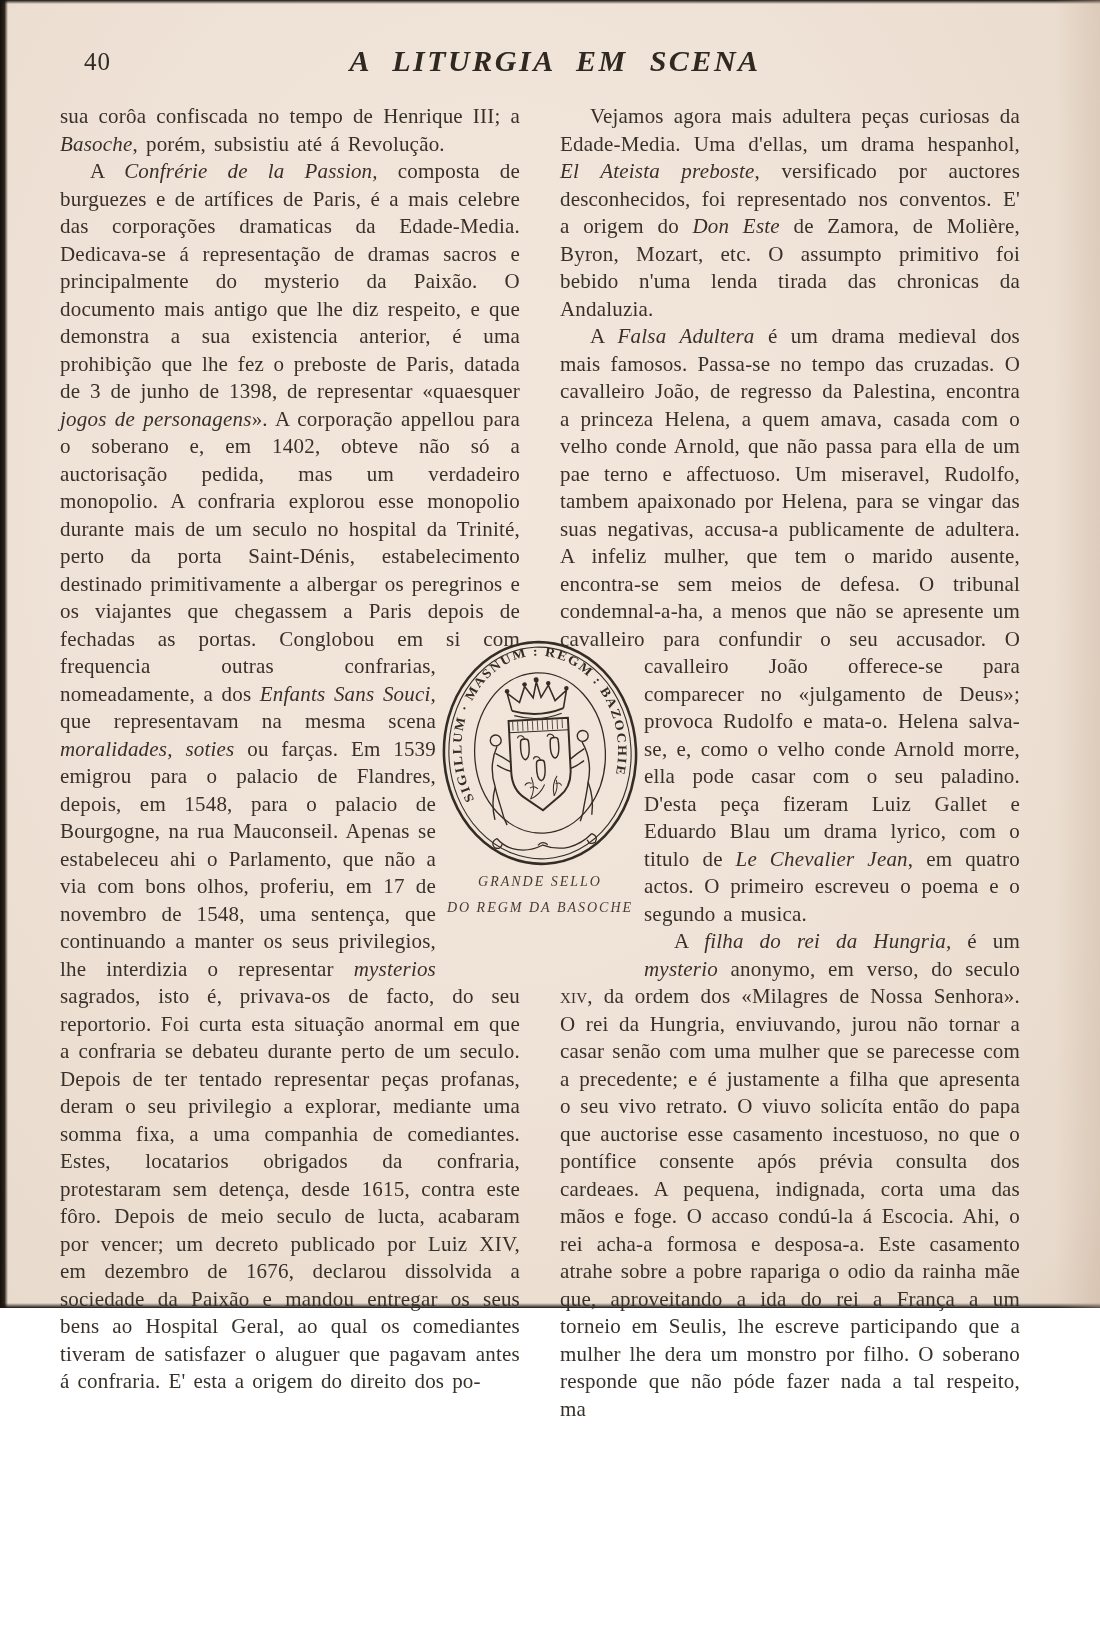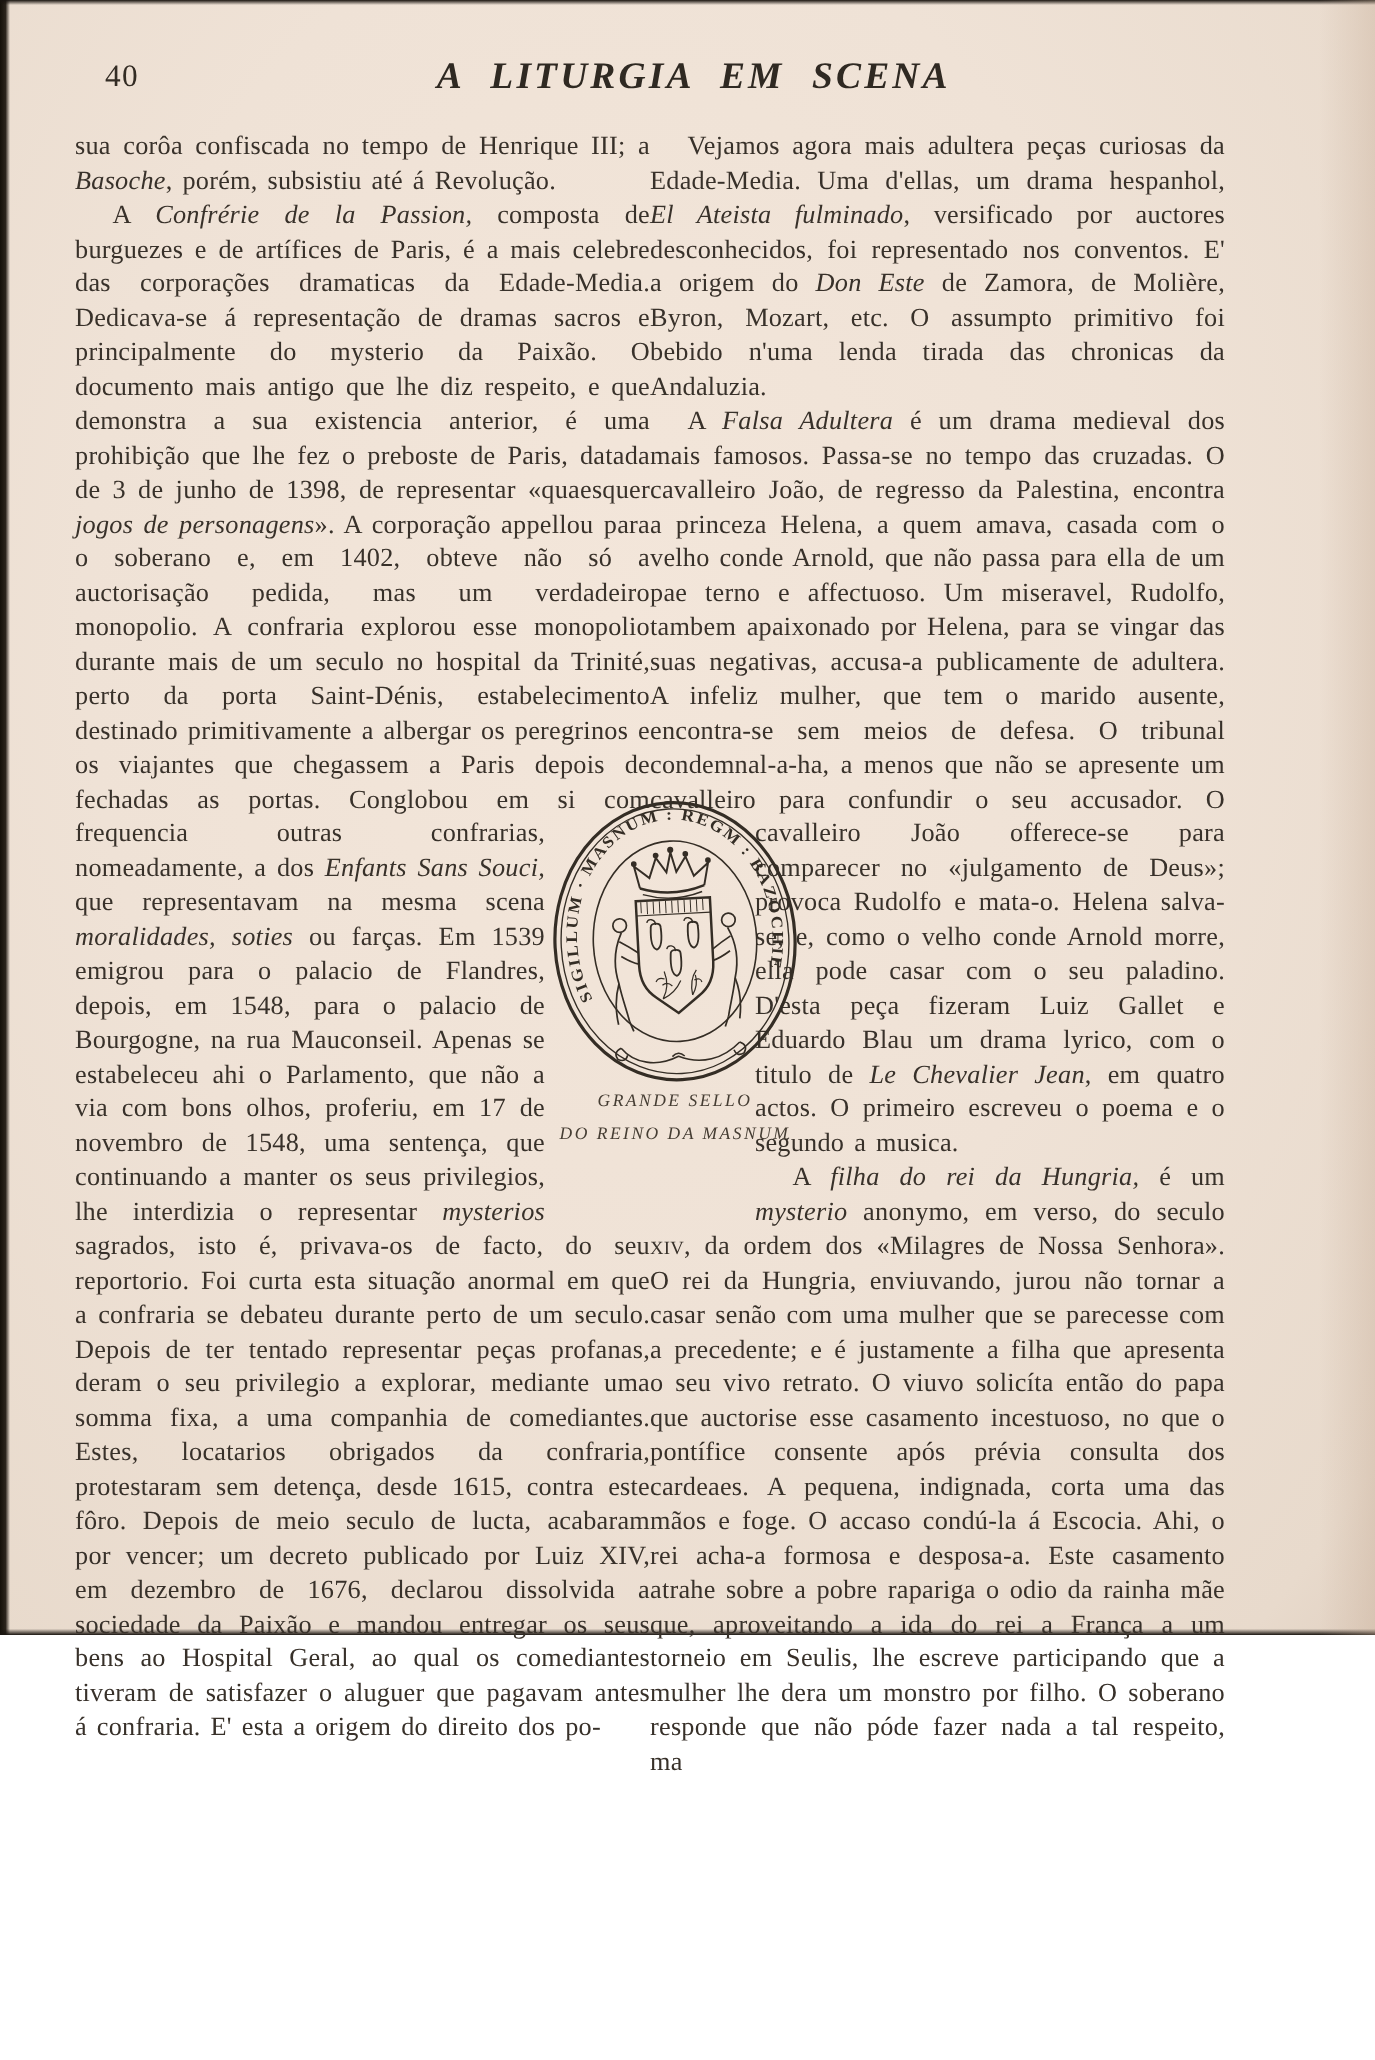--- a/index.html
+++ b/index.html
@@ -15,21 +15,21 @@
     background:linear-gradient(180deg,#1a1510 0%,rgba(26,21,16,0) 100%);}
   .edge-bottom{position:absolute;left:0;bottom:0;width:100%;height:5px;
     background:linear-gradient(0deg,#1a1510 0%,rgba(26,21,16,0) 100%);}
   .edge-right-shade{position:absolute;right:0;top:0;width:45px;height:100%;
     background:linear-gradient(270deg,rgba(196,170,148,.35) 0%,rgba(196,170,148,0) 100%);}
 
   .pagenum{position:absolute;left:84px;top:48px;font-size:25px;letter-spacing:1px;color:#332c24;}
   .header-title{position:absolute;left:0;top:44px;width:1030px;margin:0;text-align:center;
     font-style:italic;font-weight:600;font-size:30px;letter-spacing:2.5px;word-spacing:12px;color:#2f2922;padding-left:40px;}
 
-  .columns{position:absolute;left:60px;top:103px;width:960px;display:flex;}
+  .columns{position:absolute;left:60px;top:103px;width:960px;display:flex;gap:40px;}
   .col{width:460px;font-size:21px;line-height:27.5px;text-align:justify;
     letter-spacing:.2px;word-spacing:2.5px;}
   .col p{margin:0;text-indent:30px;}
   .col p.cont{text-indent:0;}
   .push-r{float:right;width:0;height:550px;}
   .cut-r{float:right;clear:right;width:84px;height:330px;}
   .push-l{float:left;width:0;height:550px;}
   .cut-l{float:left;clear:left;width:84px;height:330px;}
   em{font-style:italic;}
 
@@ -53,21 +53,21 @@
   <main class="columns">
     <div class="col">
       <div class="push-r"></div>
       <div class="cut-r"></div>
       <p class="cont"><span>sua corôa confiscada no tempo de Henrique III; a </span><em>Basoche</em><span>, porém, subsistiu até á Revolução.</span></p>
       <p><span>A </span><em>Confrérie de la Passion,</em><span> composta de burguezes e de artífices de Paris, é a mais celebre das corporações dramaticas da Edade-Media. Dedicava-se á representação de dramas sacros e principalmente do mysterio da Paixão. O documento mais antigo que lhe diz respeito, e que demonstra a sua existencia anterior, é uma prohibição que lhe fez o preboste de Paris, datada de 3 de junho de 1398, de representar «quaesquer </span><em>jogos de personagens</em><span>». A corporação appellou para o soberano e, em 1402, obteve não só a auctorisação pedida, mas um verdadeiro monopolio. A confraria explorou esse monopolio durante mais de um seculo no hospital da Trinité, perto da porta Saint-Dénis, estabelecimento destinado primitivamente a albergar os peregrinos e os viajantes que chegassem a Paris depois de fechadas as portas. Conglobou em si com frequencia outras confrarias, nomeadamente, a dos </span><em>Enfants Sans Souci,</em><span> que representavam na mesma scena </span><em>moralidades, soties</em><span> ou farças. Em 1539 emigrou para o palacio de Flandres, depois, em 1548, para o palacio de Bourgogne, na rua Mauconseil. Apenas se estabeleceu ahi o Parlamento, que não a via com bons olhos, proferiu, em 17 de novembro de 1548, uma sentença, que continuando a manter os seus privilegios, lhe interdizia o representar </span><em>mysterios</em><span> sagrados, isto é, privava-os de facto, do seu reportorio. Foi curta esta situação anormal em que a confraria se debateu durante perto de um seculo. Depois de ter tentado representar peças profanas, deram o seu privilegio a explorar, mediante uma somma fixa, a uma companhia de comediantes. Estes, locatarios obrigados da confraria, protestaram sem detença, desde 1615, contra este fôro. Depois de meio seculo de lucta, acabaram por vencer; um decreto publicado por Luiz XIV, em dezembro de 1676, declarou dissolvida a sociedade da Paixão e mandou entregar os seus bens ao Hospital Geral, ao qual os comediantes tiveram de satisfazer o aluguer que pagavam antes á confraria. E' esta a origem do direito dos po-</span></p>
     </div>
     <div class="col">
       <div class="push-l"></div>
       <div class="cut-l"></div>
-      <p><span>Vejamos agora mais adultera peças curiosas da Edade-Media. Uma d'ellas, um drama hespanhol, </span><em>El Ateista fulminado</em><span>, versificado por auctores desconhecidos, foi representado nos conventos. E' a origem do </span><em>Don Este</em><span> de Zamora, de Molière, Byron, Mozart, etc. O assumpto primitivo foi bebido n'uma lenda tirada das chronicas da Andaluzia.</span></p>
+      <p><span>Vejamos agora mais adultera peças curiosas da Edade-Media. Uma d'ellas, um drama hespanhol, </span><em>El Ateista preboste</em><span>, versificado por auctores desconhecidos, foi representado nos conventos. E' a origem do </span><em>Don Este</em><span> de Zamora, de Molière, Byron, Mozart, etc. O assumpto primitivo foi bebido n'uma lenda tirada das chronicas da Andaluzia.</span></p>
       <p><span>A </span><em>Falsa Adultera</em><span> é um drama medieval dos mais famosos. Passa-se no tempo das cruzadas. O cavalleiro João, de regresso da Palestina, encontra a princeza Helena, a quem amava, casada com o velho conde Arnold, que não passa para ella de um pae terno e affectuoso. Um miseravel, Rudolfo, tambem apaixonado por Helena, para se vingar das suas negativas, accusa-a publicamente de adultera. A infeliz mulher, que tem o marido ausente, encontra-se sem meios de defesa. O tribunal condemnal-a-ha, a menos que não se apresente um cavalleiro para confundir o seu accusador. O cavalleiro João offerece-se para comparecer no «julgamento de Deus»; provoca Rudolfo e mata-o. Helena salva-se, e, como o velho conde Arnold morre, ella pode casar com o seu paladino. D'esta peça fizeram Luiz Gallet e Eduardo Blau um drama lyrico, com o titulo de </span><em>Le Chevalier Jean</em><span>, em quatro actos. O primeiro escreveu o poema e o segundo a musica.</span></p>
       <p><span>A </span><em>filha do rei da Hungria,</em><span> é um </span><em>mysterio</em><span> anonymo, em verso, do seculo </span><span style="font-variant: small-caps;">xiv</span><span>, da ordem dos «Milagres de Nossa Senhora». O rei da Hungria, enviuvando, jurou não tornar a casar senão com uma mulher que se parecesse com a precedente; e é justamente a filha que apresenta o seu vivo retrato. O viuvo solicíta então do papa que auctorise esse casamento incestuoso, no que o pontífice consente após prévia consulta dos cardeaes. A pequena, indignada, corta uma das mãos e foge. O accaso condú-la á Escocia. Ahi, o rei acha-a formosa e desposa-a. Este casamento atrahe sobre a pobre rapariga o odio da rainha mãe que, aproveitando a ida do rei a França a um torneio em Seulis, lhe escreve participando que a mulher lhe dera um monstro por filho. O soberano responde que não póde fazer nada a tal respeito, ma</span></p>
     </div>
   </main>
 
   <figure class="seal-figure">
     <svg width="198" height="226" viewBox="0 0 200 228" aria-hidden="true">
       <defs>
         <path id="legendPath" d="M 33,161 A 79,95 0 1 1 167,161" fill="none"></path>
       </defs>
@@ -127,16 +127,16 @@
 
       <g class="seal-stroke" stroke-width="1.3">
         <path d="M52,198 C62,211 80,215 98,207 C116,215 134,211 148,198"></path>
         <path d="M52,198 Q45,201 49,207 Q55,210 57,204"></path>
         <path d="M148,198 Q155,201 151,207 Q145,210 143,204"></path>
         <path d="M93,207 Q98,202 103,207"></path>
       </g>
     </svg>
     <figcaption class="seal-caption">
       <div>GRANDE SELLO</div>
-      <div>DO REINO DA MASNUM</div>
+      <div>DO REGM DA BASOCHE</div>
     </figcaption>
   </figure>
 </div>
 
 </body></html>

